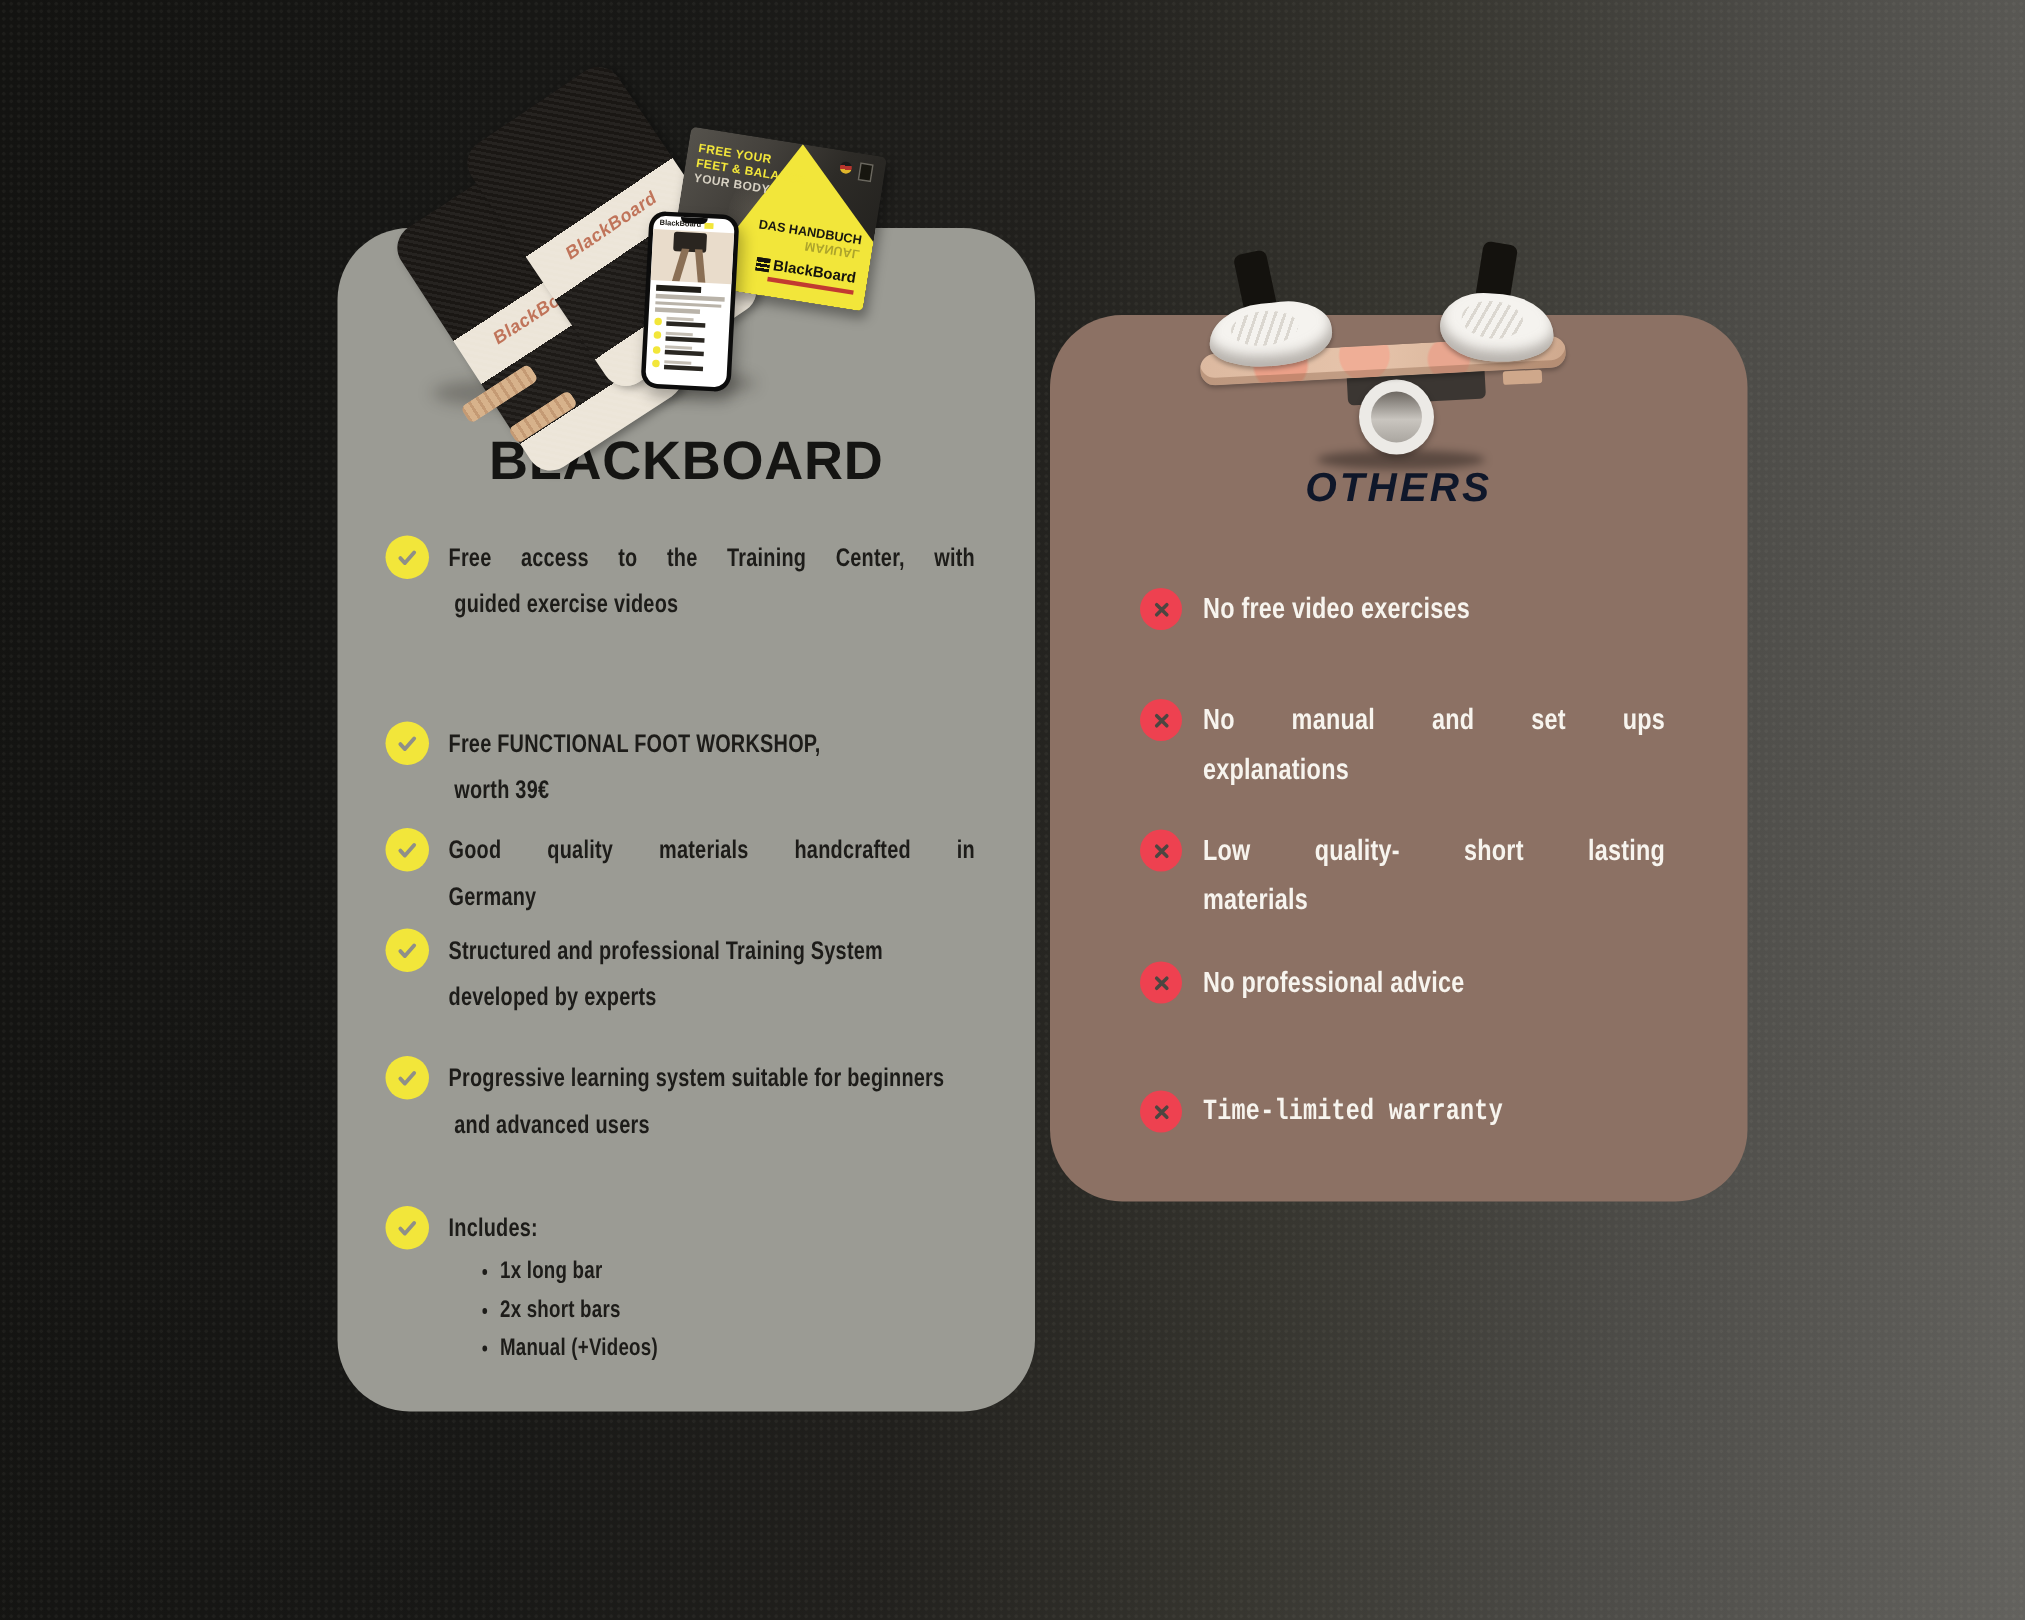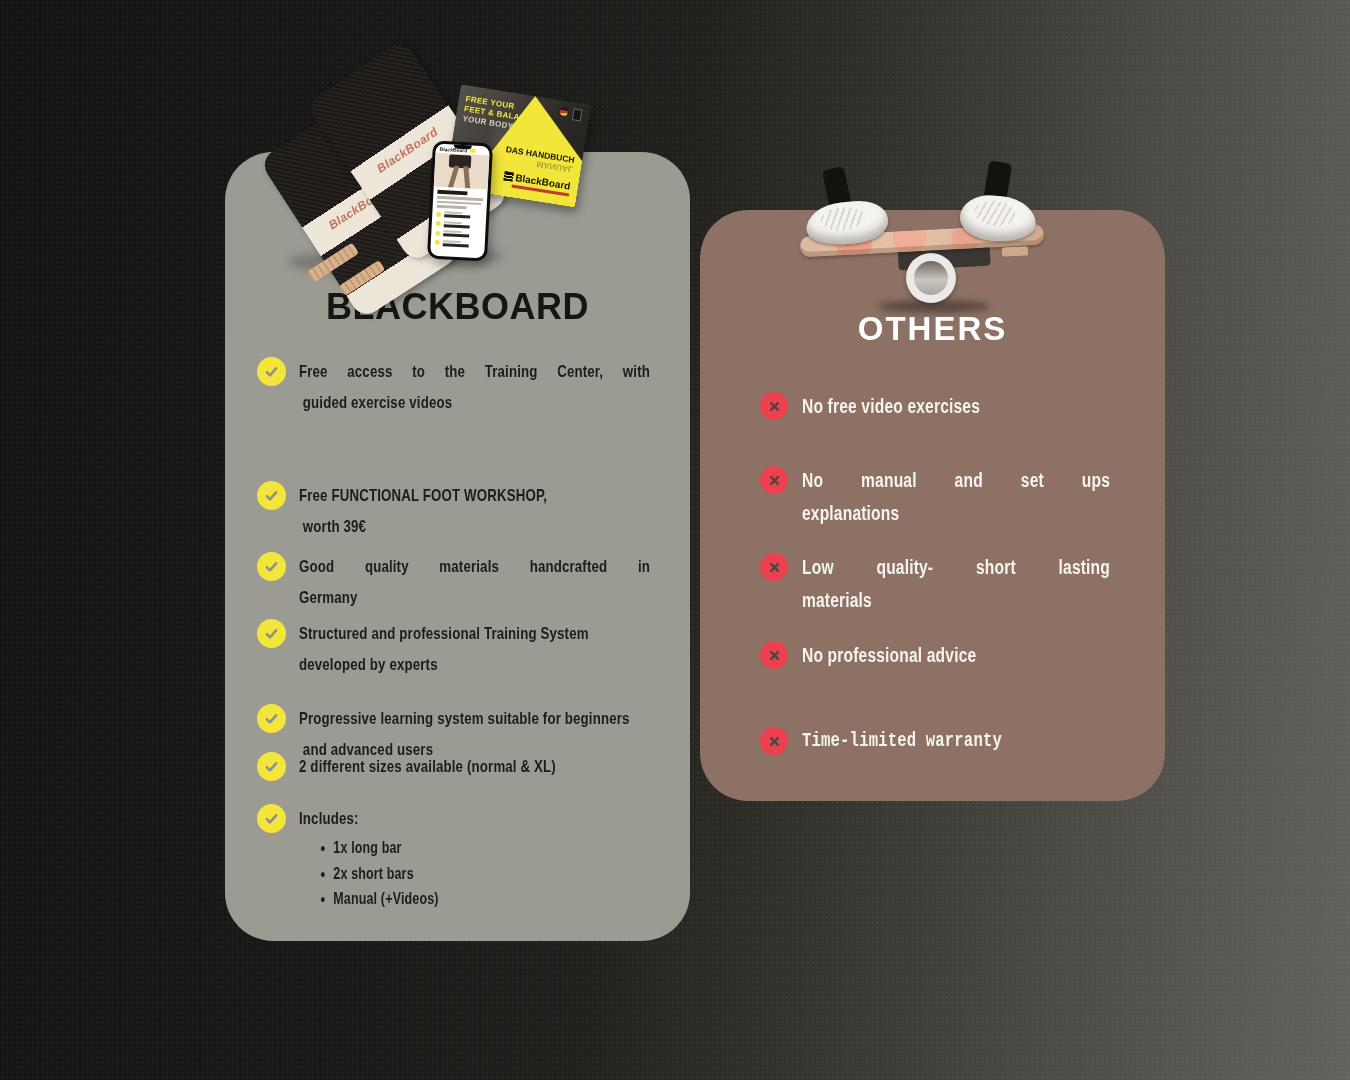--- a/index.html
+++ b/index.html
@@ -12,21 +12,21 @@
   .bg-dots{
     position:absolute;inset:0;z-index:0;pointer-events:none;
     background-image:radial-gradient(circle,rgba(215,210,195,0.05) 1px,transparent 1.3px);
     background-size:5px 5px;
   }
   .card{position:absolute;z-index:1;}
   .card-left{left:225px;top:152px;width:465px;height:789px;background:#9b9b94;border-radius:48px;}
   .card-right{left:700px;top:210px;width:465px;height:591px;background:#8c7164;border-radius:48px;}
   .title{position:absolute;width:100%;text-align:center;font-weight:700;}
   .title-left{top:134px;font-size:36px;letter-spacing:.5px;color:#151513;}
-  .title-right{top:100px;font-size:33px;letter-spacing:2px;color:#ffffff;}
+  .title-right{top:100px;font-size:27px;letter-spacing:2px;color:#0f172a;font-style:italic;}
   .list{position:absolute;inset:0;}
   .item{position:absolute;display:flex;align-items:flex-start;}
   .list-left .item{left:32px;gap:13px;}
   .list-right .item{left:60px;gap:14px;}
   .badge{border-radius:50%;display:flex;align-items:center;justify-content:center;flex:none;}
   .badge.check{width:29px;height:29px;background:#f2e63a;margin-top:1px;}
   .badge.cross{width:28px;height:28px;background:#ee4150;margin-top:2px;}
   .lines{font-weight:700;transform-origin:left top;}
   .list-left .lines{width:450px;transform:scaleX(.78);font-size:17px;line-height:31px;color:#1d1c19;letter-spacing:.2px;}
   .list-right .lines{width:385px;transform:scaleX(.8);font-size:19.5px;line-height:33px;color:#f7f4ee;letter-spacing:.2px;}
@@ -179,30 +179,20 @@
         <span class="badge check">
           <svg viewBox="0 0 24 24" width="17" height="17">
             <path d="M5.5 12.8l4.3 4.7 8.7-10" fill="none" stroke="#8f8f88" stroke-width="3.6" stroke-linecap="round" stroke-linejoin="round"></path>
           </svg>
         </span>
         <div class="lines">
           <div class="line">Progressive learning system suitable for beginners</div>
           <div class="line"> and advanced users</div>
         </div>
       </div>
-      <div class="item" style="top: 599px;">
-        <span class="badge check">
-          <svg viewBox="0 0 24 24" width="17" height="17">
-            <path d="M5.5 12.8l4.3 4.7 8.7-10" fill="none" stroke="#8f8f88" stroke-width="3.6" stroke-linecap="round" stroke-linejoin="round"></path>
-          </svg>
-        </span>
-        <div class="lines">
-          <div class="line">2 different sizes available (normal &amp; XL)</div>
-        </div>
-      </div>
       <div class="item" style="top: 651px;">
         <span class="badge check">
           <svg viewBox="0 0 24 24" width="17" height="17">
             <path d="M5.5 12.8l4.3 4.7 8.7-10" fill="none" stroke="#8f8f88" stroke-width="3.6" stroke-linecap="round" stroke-linejoin="round"></path>
           </svg>
         </span>
         <div class="lines">
           <div class="line">Includes:</div>
           <ul class="bullets">
             <li>1x long bar</li>

